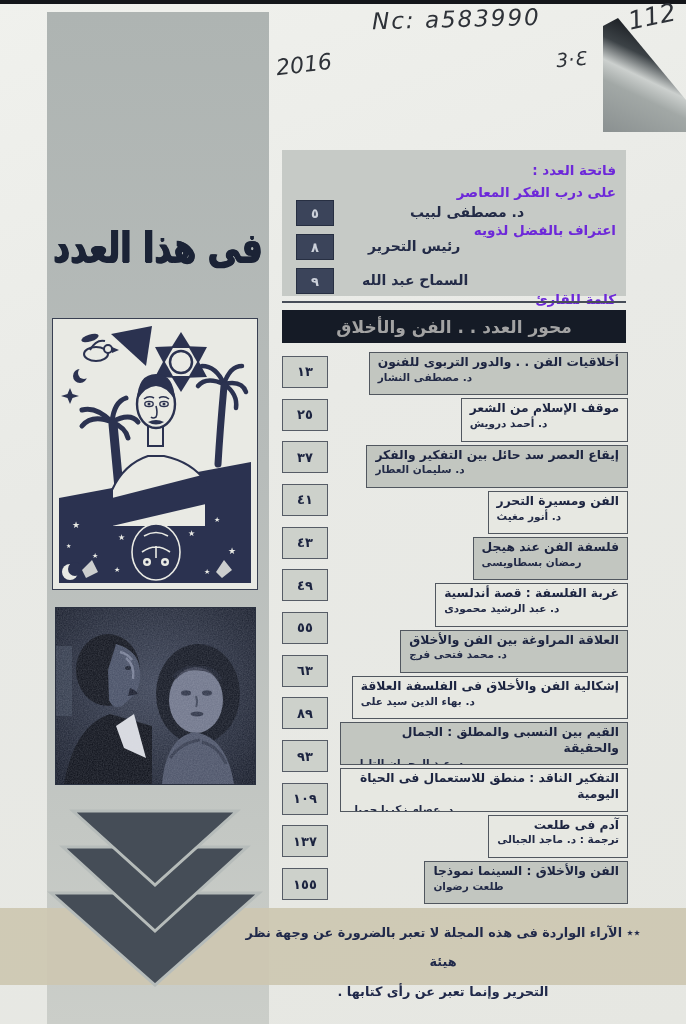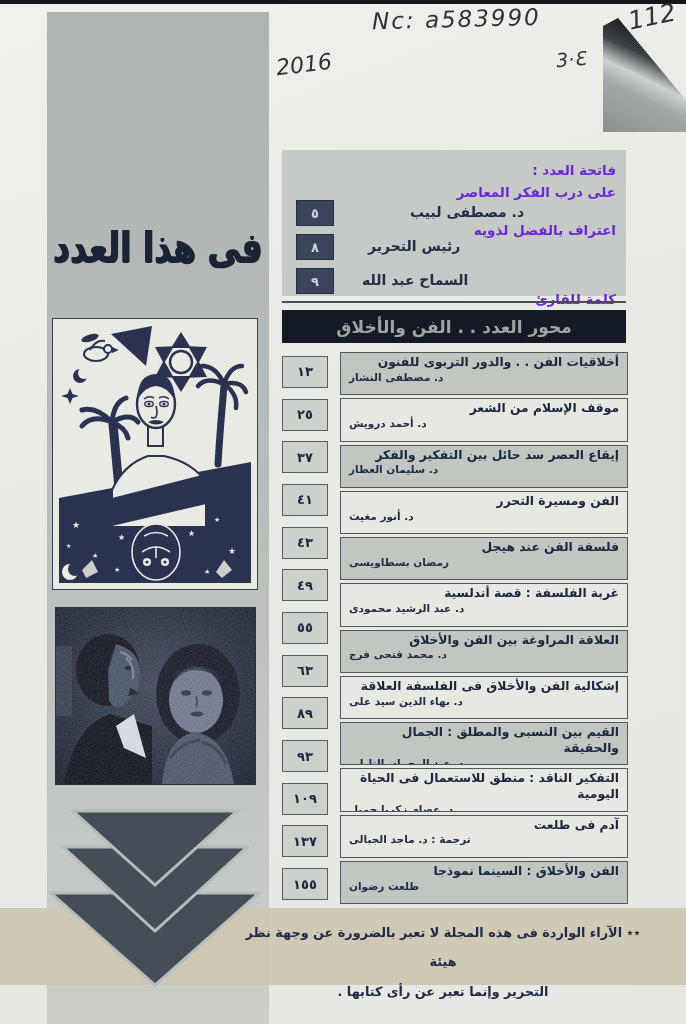--- a/index.html
+++ b/index.html
@@ -37,21 +37,21 @@
   
   .banner{position:absolute;left:282px;top:310px;width:344px;height:33px;background:#151b26;
           display:flex;align-items:center;justify-content:center;direction:rtl;
           color:#a3a3a3;font-size:17px;font-weight:bold;letter-spacing:0.5px;}
   
   .toc{position:absolute;left:282px;top:352px;width:346px;height:552px;}
   .toc-nums{position:absolute;left:0;top:0;width:48px;height:552px;display:flex;flex-direction:column;gap:3px;}
   .numcell{flex:1;display:flex;align-items:center;}
   .numbox{width:46px;height:32px;background:#cdd1cb;border:1px solid #565c66;box-sizing:border-box;
           display:flex;align-items:center;justify-content:center;font-size:13px;font-weight:bold;color:#1c2440;}
-  .toc-rows{position:absolute;left:58px;top:0;width:288px;height:552px;display:flex;flex-direction:column;gap:3px;}
+  .toc-rows{position:absolute;left:58px;top:0;width:288px;height:552px;display:flex;flex-direction:column;gap:3px;align-items:flex-end;}
   .row{flex:1;border:1px solid #51575f;box-sizing:border-box;padding:2px 8px 1px;direction:rtl;overflow:hidden;}
   .row.shaded{background:#c2c6c0;}
   .row.light{background:#e7e8e2;}
   .row .t{font-size:12.3px;font-weight:bold;color:#1c2440;text-align:right;line-height:1.3;}
   .row .a{font-size:10.5px;font-weight:bold;color:#232b47;text-align:left;line-height:1.3;}
   
   .footer{position:absolute;left:240px;top:918px;width:406px;z-index:5;direction:rtl;text-align:center;
           font-size:12.8px;font-weight:bold;color:#20294a;line-height:2.3;}
 </style>
 </head>

